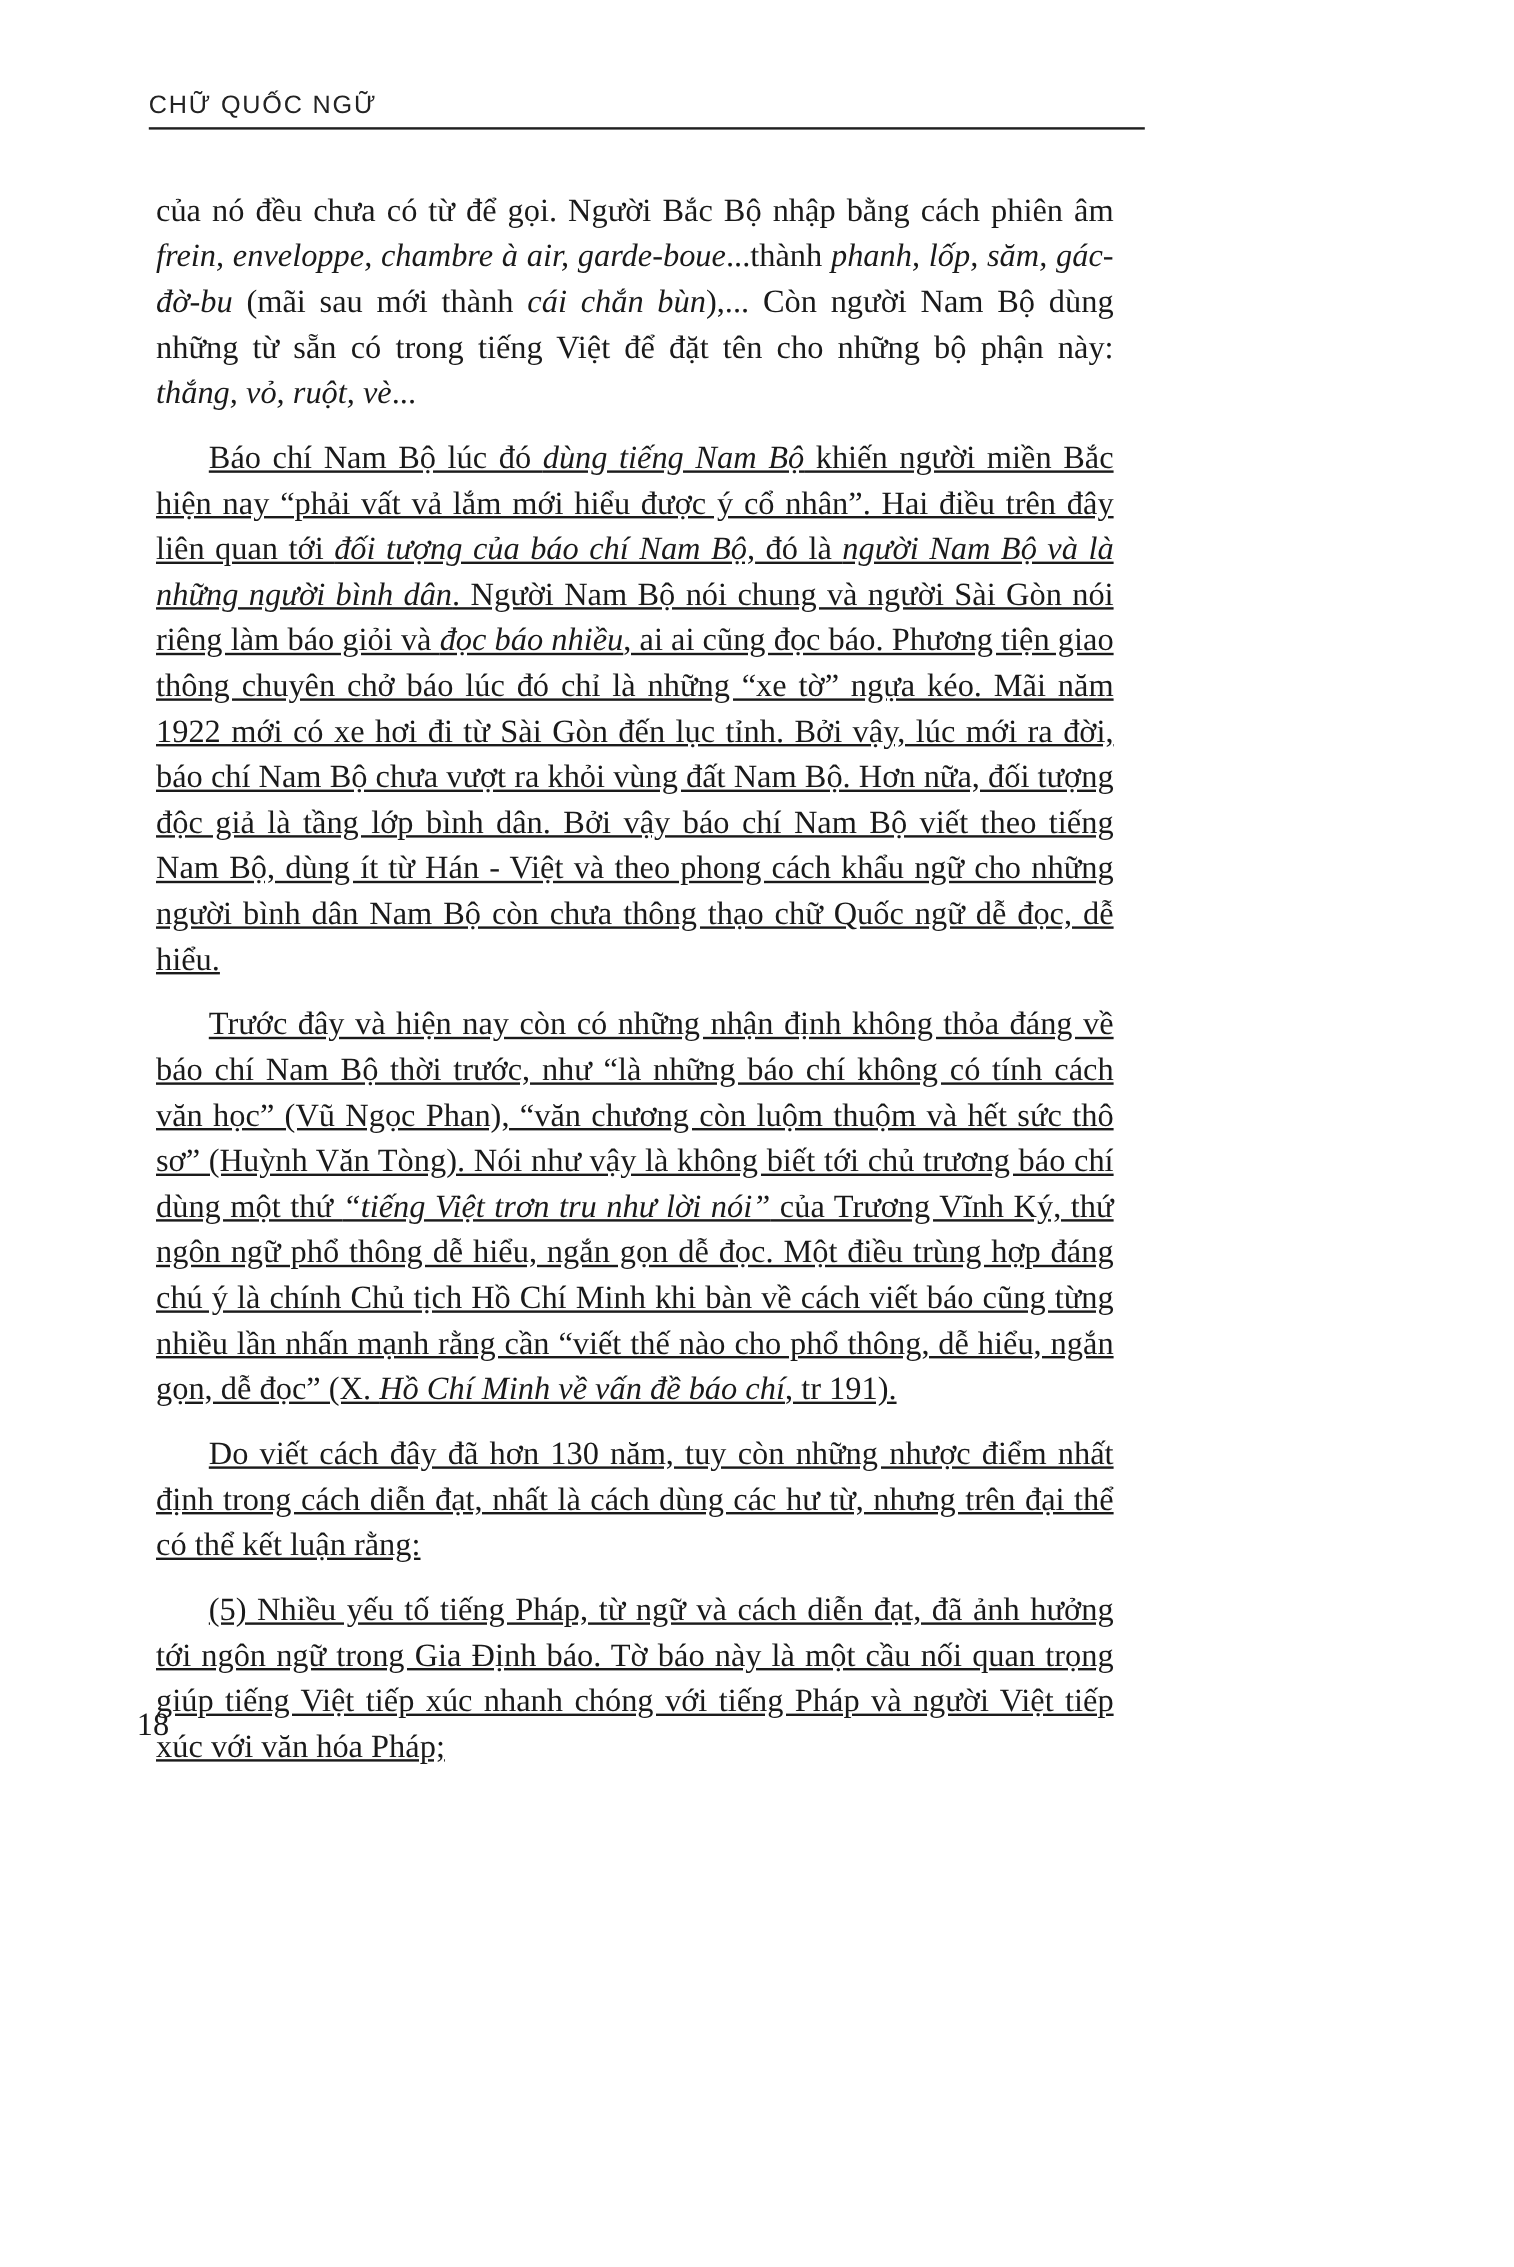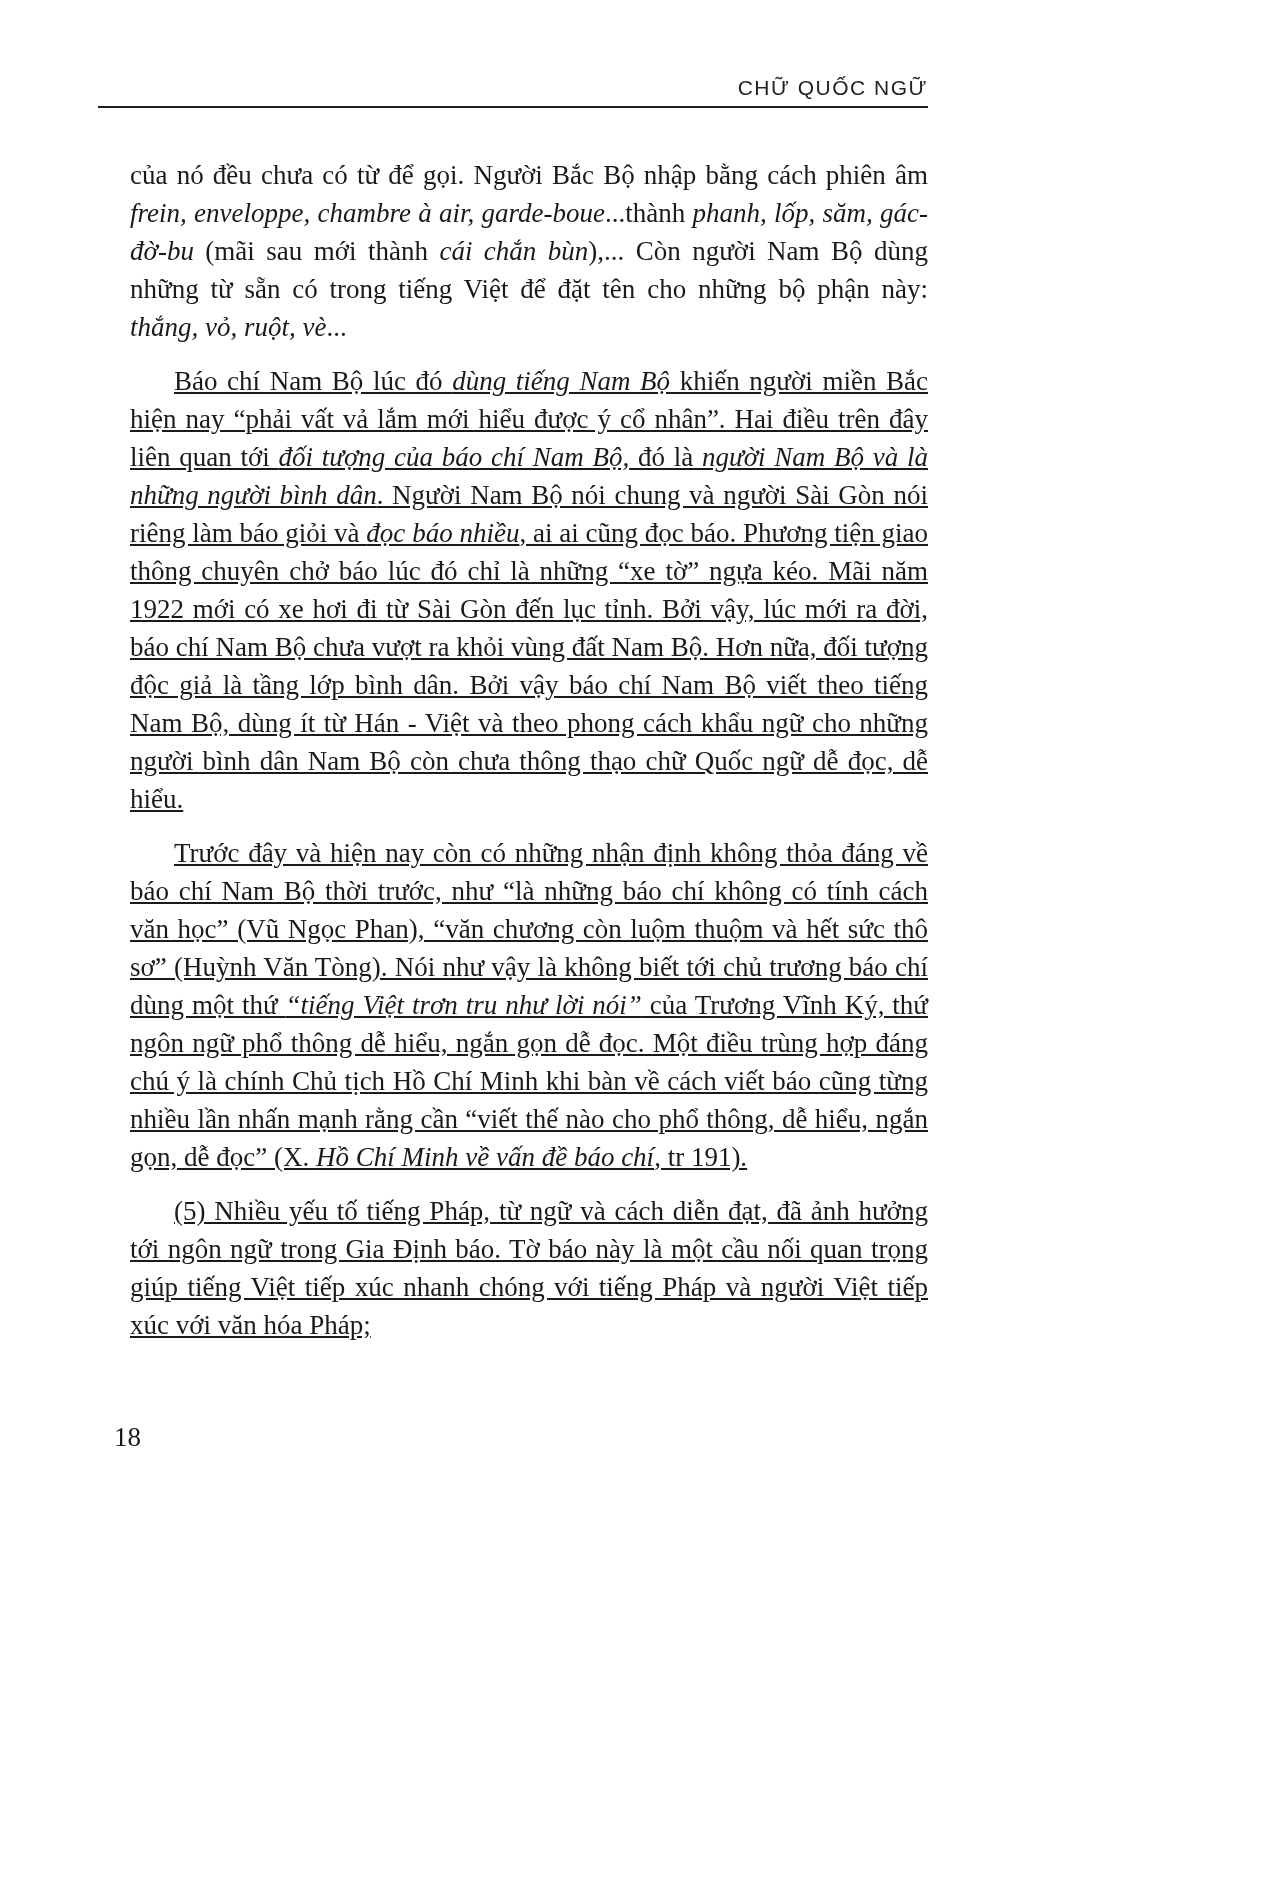--- a/index.html
+++ b/index.html
@@ -8,24 +8,23 @@
     position: relative;
     width: 1262px;
     height: 1889px;
     background: #ffffff;
     font-family: "Liberation Serif", serif;
     color: #1a1a1a;
     overflow: hidden;
   }
   .running-head {
     position: absolute;
-    left: 98px;
+    left: 124px;
     top: 76px;
     width: 830px;
-    text-align: right;
   }
   .running-head-title {
     font-family: "Liberation Sans", sans-serif;
     font-size: 21px;
     font-weight: 500;
     letter-spacing: 1.5px;
     color: #232323;
     display: inline-block;
     padding-bottom: 6px;
   }
@@ -61,18 +60,19 @@
 
   <div class="running-head">
     <span class="running-head-title">CHỮ QUỐC NGỮ</span>
     <div class="rule"></div>
   </div>
 
   <div class="body-text" id="body-text">
       <p class="para"><span class="">của nó đều chưa có từ để gọi. Người Bắc Bộ nhập bằng cách phiên âm </span><span class="i">frein, enveloppe, chambre à air, garde-boue</span><span class="">...thành </span><span class="i">phanh, lốp, săm, gác-đờ-bu</span><span class=""> (mãi sau mới thành </span><span class="i">cái chắn bùn</span><span class="">),... Còn người Nam Bộ dùng những từ sẵn có trong tiếng Việt để đặt tên cho những bộ phận này: </span><span class="i">thắng, vỏ, ruột, vè</span><span class="">...</span></p>
       <p class="para indent"><span class="">Báo chí Nam Bộ lúc đó </span><span class="i">dùng tiếng Nam Bộ</span><span class=""> khiến người miền Bắc hiện nay “phải vất vả lắm mới hiểu được ý cổ nhân”. Hai điều trên đây liên quan tới </span><span class="i">đối tượng của báo chí Nam Bộ,</span><span class=""> đó là </span><span class="i">người Nam Bộ và là những người bình dân</span><span class="">. Người Nam Bộ nói chung và người Sài Gòn nói riêng làm báo giỏi và </span><span class="i">đọc báo nhiều</span><span class="">, ai ai cũng đọc báo. Phương tiện giao thông chuyên chở báo lúc đó chỉ là những “xe tờ” ngựa kéo. Mãi năm 1922 mới có xe hơi đi từ Sài Gòn đến lục tỉnh. Bởi vậy, lúc mới ra đời, báo chí Nam Bộ chưa vượt ra khỏi vùng đất Nam Bộ. Hơn nữa, đối tượng độc giả là tầng lớp bình dân. Bởi vậy báo chí Nam Bộ viết theo tiếng Nam Bộ, dùng ít từ Hán - Việt và theo phong cách khẩu ngữ cho những người bình dân Nam Bộ còn chưa thông thạo chữ Quốc ngữ dễ đọc, dễ hiểu.</span></p>
       <p class="para indent"><span class="">Trước đây và hiện nay còn có những nhận định không thỏa đáng về báo chí Nam Bộ thời trước, như “là những báo chí không có tính cách văn học” (Vũ Ngọc Phan), “văn chương còn luộm thuộm và hết sức thô sơ” (Huỳnh Văn Tòng). Nói như vậy là không biết tới chủ trương báo chí dùng một thứ </span><span class="i">“tiếng Việt trơn tru như lời nói”</span><span class=""> của Trương Vĩnh Ký, thứ ngôn ngữ phổ thông dễ hiểu, ngắn gọn dễ đọc. Một điều trùng hợp đáng chú ý là chính Chủ tịch Hồ Chí Minh khi bàn về cách viết báo cũng từng nhiều lần nhấn mạnh rằng cần “viết thế nào cho phổ thông, dễ hiểu, ngắn gọn, dễ đọc” (X. </span><span class="i">Hồ Chí Minh về vấn đề báo chí</span><span class="">, tr 191).</span></p>
+      <p class="para indent"><span class="">Do viết cách đây đã hơn 130 năm, tuy còn những nhược điểm nhất định trong cách diễn đạt, nhất là cách dùng các hư từ, nhưng trên đại thể có thể kết luận rằng:</span></p>
       <p class="para indent"><span class="">(5) Nhiều yếu tố tiếng Pháp, từ ngữ và cách diễn đạt, đã ảnh hưởng tới ngôn ngữ trong Gia Định báo. Tờ báo này là một cầu nối quan trọng giúp tiếng Việt tiếp xúc nhanh chóng với tiếng Pháp và người Việt tiếp xúc với văn hóa Pháp;</span></p>
     </div>
 
   <div class="page-number">18</div>
 
 </div>
 
 </body></html>

